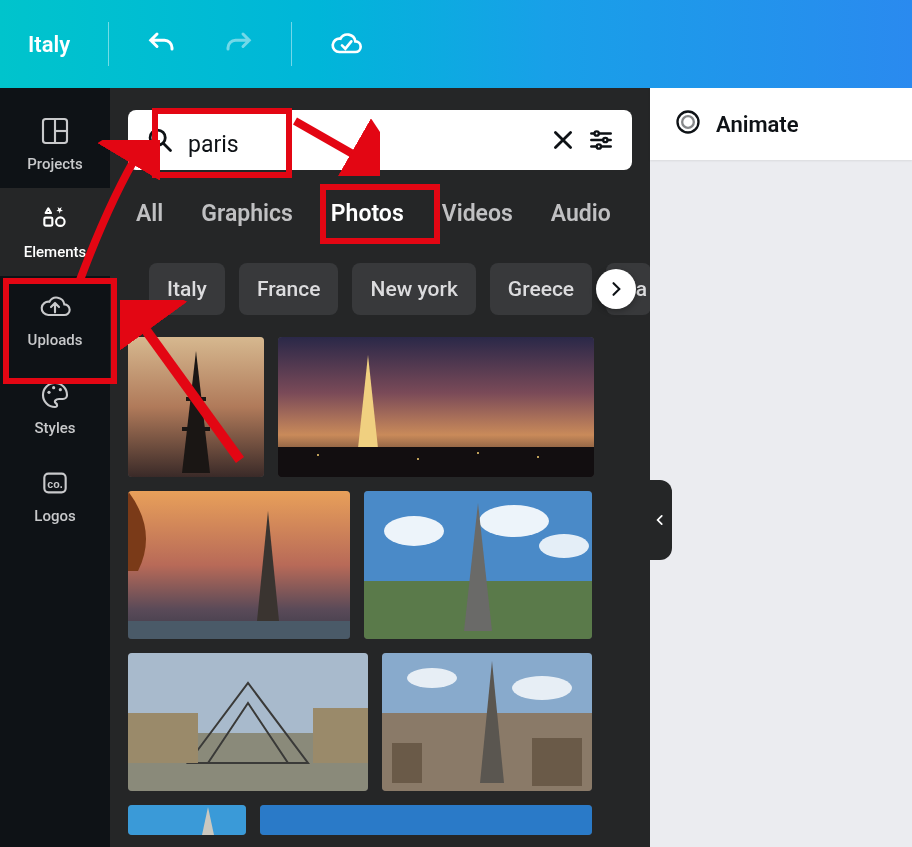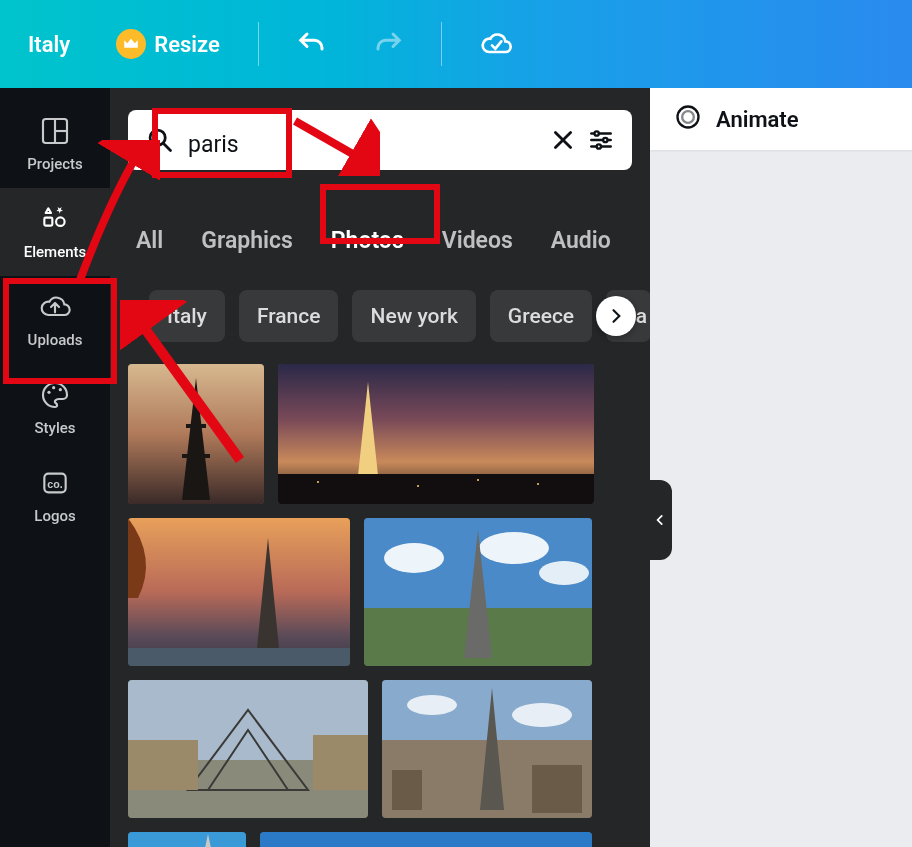--- a/index.html
+++ b/index.html
@@ -73,21 +73,21 @@
     border:none; outline:none; font-size:23px; color:#0e1216;
     flex:1; padding-left:8px; background:transparent;
     font-family:inherit;
     margin-top:8px;
   }
   .icon-btn { padding:6px; cursor:pointer; display:flex; align-items:center; justify-content:center; }
   .tabs {
     display:flex; gap:22px; margin-top:24px; font-size:23px; font-weight:600;
     color:#c0c0c2; align-items:center;
   }
-  .tab { padding:6px 8px; cursor:pointer;margin-top:27px; }
+  .tab { padding:6px 8px; cursor:pointer; }
   .tab.active { color:#fff; }
   .chip-row {
     display:flex; gap:14px; margin-top:30px; align-items:flex-start; position:relative;padding-left:21px;
   }
   .chip {
     padding:14px 18px; font-size:21px; color:#dcdcde;
     background:#38393b; border-radius:8px; cursor:pointer; white-space:nowrap;
     font-weight:500;
   }
   .chip-scroll {
@@ -101,21 +101,21 @@
   .thumb {
     background:#555; border-radius:4px; overflow:hidden; cursor:pointer;
     position:relative; flex-shrink:0;
   }
   .thumb svg { width:100%; height:100%; display:block; }
   
   .canvas-side {
     flex:1; background:#ebecf0; position:relative;
   }
   .canvas-bar {
-    height:62px; background:#fff; display:flex; align-items:center;
+    height:72px; background:#fff; display:flex; align-items:center;
     padding:0 24px; gap:14px; box-shadow:0 1px 2px rgba(0,0,0,0.08);
   }
   .animate-btn {
     display:flex; align-items:center; gap:14px; font-size:22px; font-weight:600;
     color:#0e1216; cursor:pointer;
   }
   .panel-handle {
     position:absolute; left:648px; top:480px;
     width:24px;height:80px;background:#252627;
     border-radius:0 12px 12px 0;
@@ -130,28 +130,20 @@
   .hl-photos   { left:320px; top:184px; width:120px; height:60px; }
 
   
   .arrow { position:absolute; z-index:21; pointer-events:none; }
 </style>
 </head>
 <body>
 
 <div class="topbar">
   <div class="top-btn">Italy</div>
-  <div class="top-btn">
-    <span class="resize-badge">
-      <svg viewBox="0 0 24 24" width="18" height="18">
-          <path fill="#fff" d="M3 7l4 4 5-6 5 6 4-4v10H3z"></path>
-        </svg>
-    </span>
-    <span>Resize</span>
-  </div>
   <div class="vdiv"></div>
   <div class="top-btn">
     <svg viewBox="0 0 24 24" width="30" height="30">
         <path fill="none" stroke="#fff" stroke-width="2.4" stroke-linecap="round" d="M8 4 3 9l5 5M3 9h11a6 6 0 0 1 6 6v1"></path>
       </svg>
   </div>
   <div class="top-btn" style="opacity:.45">
     <svg viewBox="0 0 24 24" width="30" height="30">
         <path fill="none" stroke="#fff" stroke-width="2.4" stroke-linecap="round" d="M16 4l5 5-5 5M21 9H10a6 6 0 0 0-6 6v1"></path>
       </svg>

